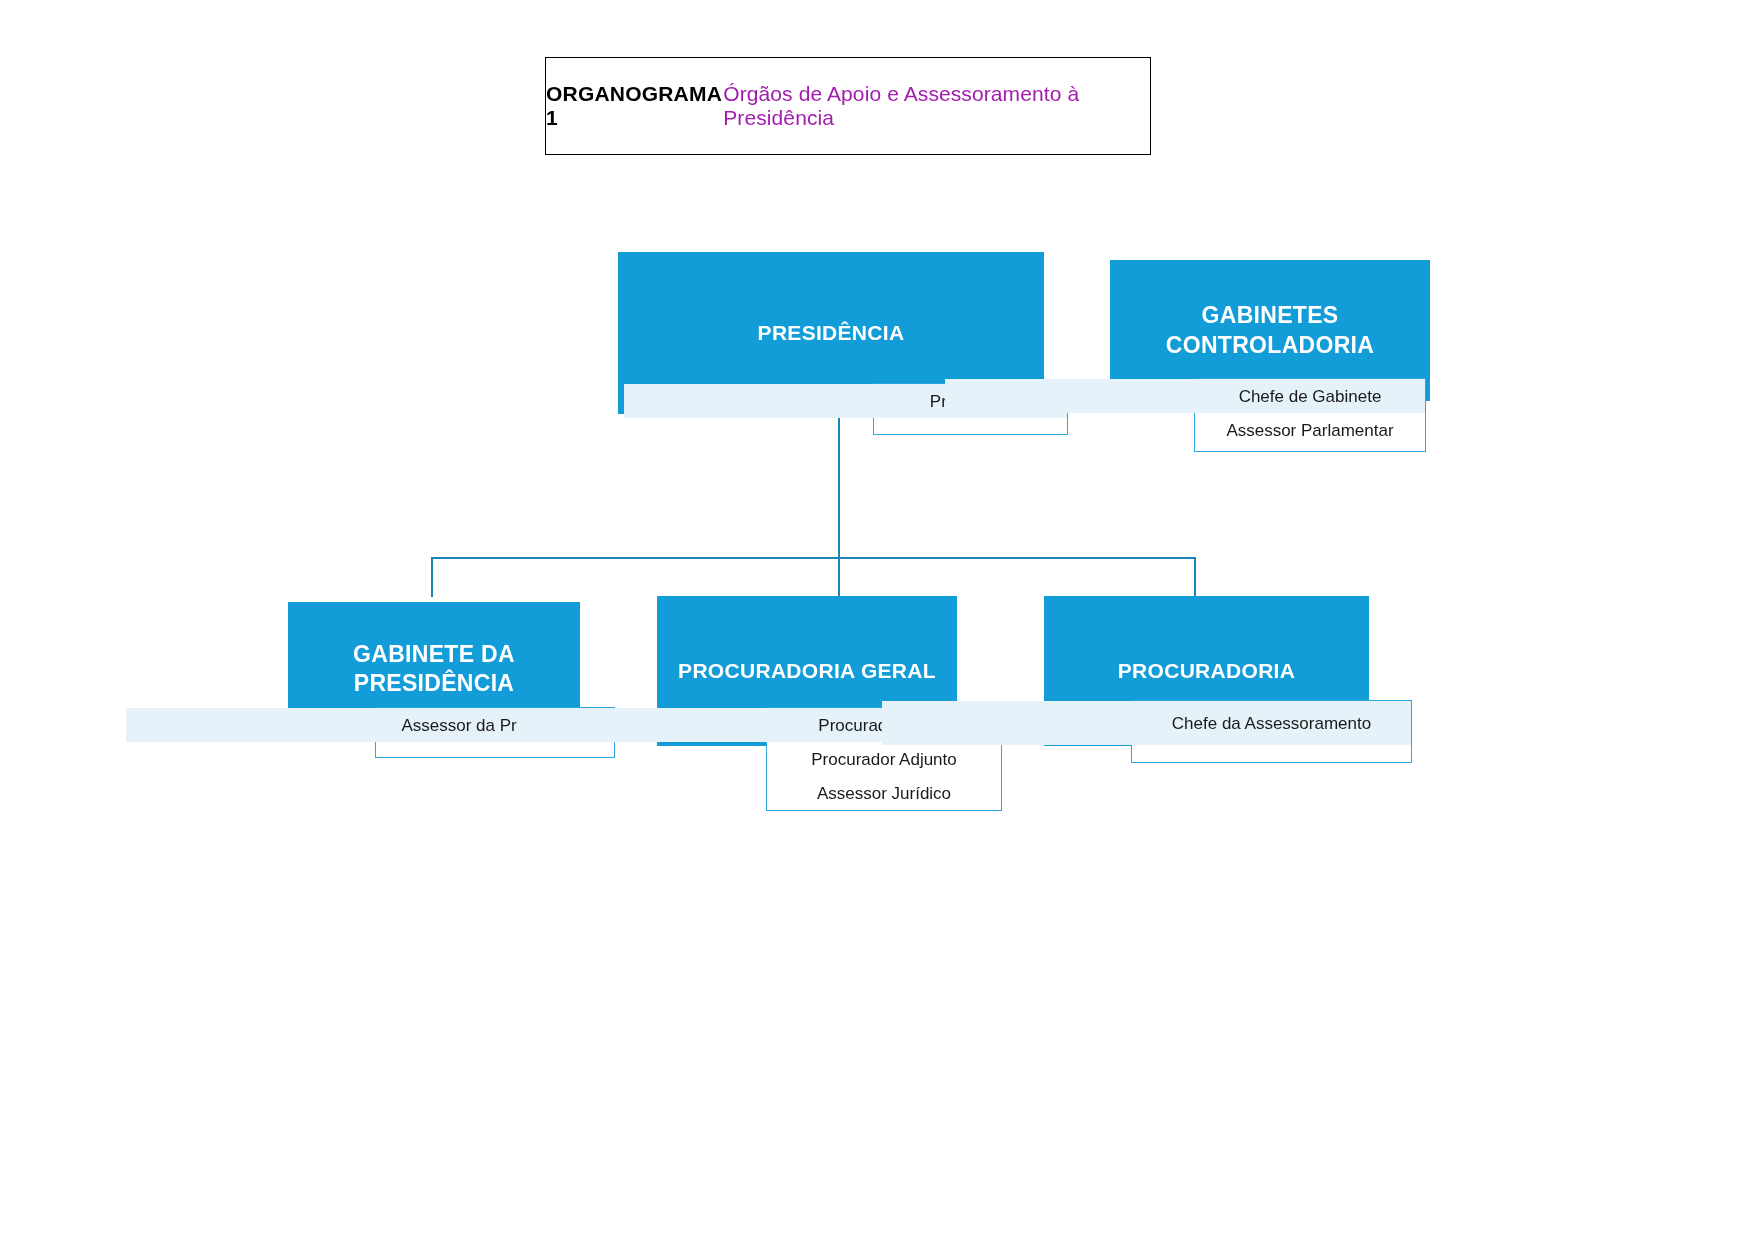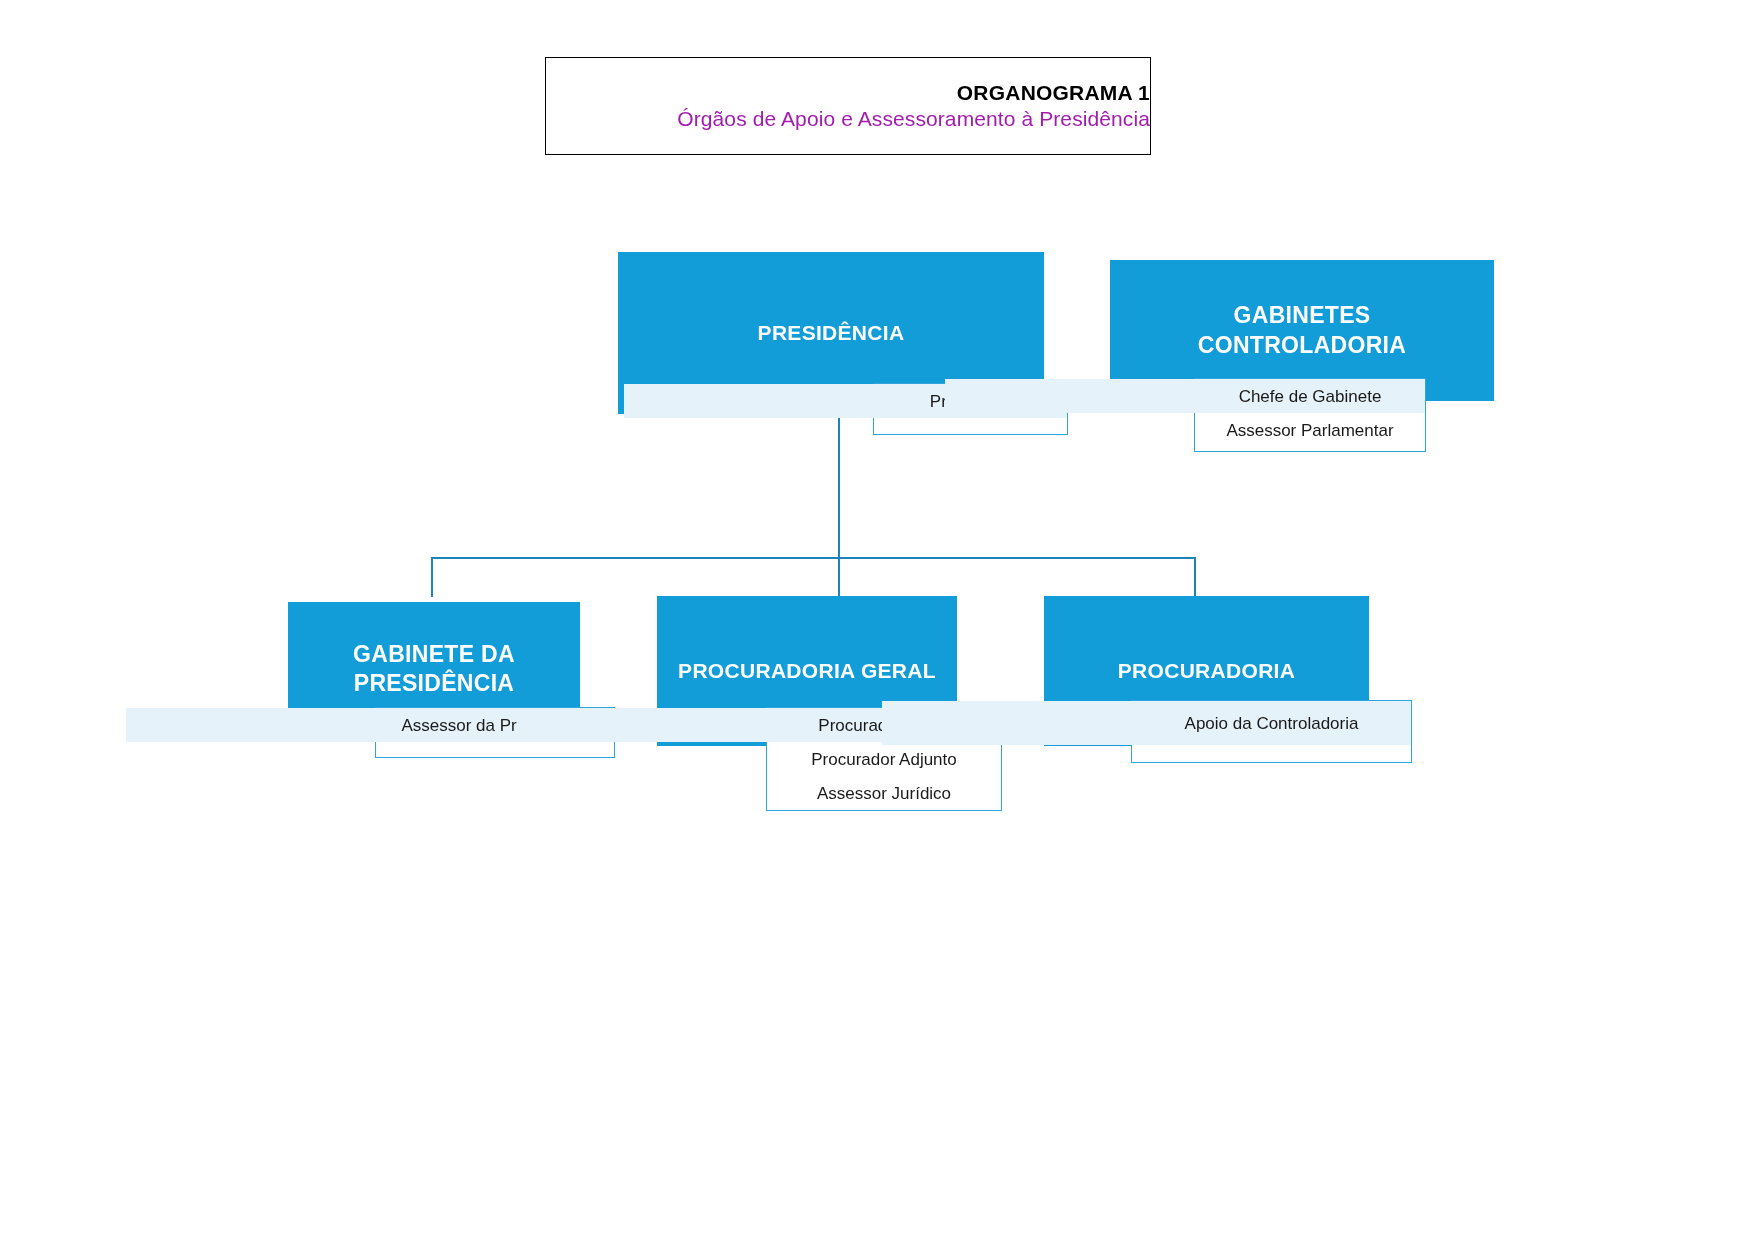--- a/index.html
+++ b/index.html
@@ -23,22 +23,22 @@
   .title-card {
     position: absolute;
     left: 545px;
     top: 57px;
     width: 606px;
     height: 98px;
     border: 1.6px solid #000000;
     background: #ffffff;
     box-sizing: border-box;
     display: flex;
-    flex-direction: column;
-    align-items: flex-end;
+    flex-direction: row;
+    align-items: center;
     justify-content: center;
     gap: 2px;
   }
   .title-main {
     font-size: 21px;
     font-weight: 700;
     color: #000000;
     letter-spacing: .2px;
   }
   .title-sub {
@@ -133,21 +133,21 @@
 
   <div class="unit" style="left:618px; top:252px; width:426px; height:162px;">
     <div class="unit-label">PRESIDÊNCIA</div>
   </div>
   <div class="roles" style="left:873px; top:383px; width:195px; height:52px;">
     <div class="role banded">
       <span>Presidente</span>
     </div>
   </div>
 
-  <div class="unit" style="left:1110px; top:260px; width:384px; height:141px;">
+  <div class="unit" style="left:1110px; top:260px; width:320px; height:141px;">
     <div class="unit-label two-line">
       <div>GABINETES</div>
       <div>CONTROLADORIA</div>
     </div>
   </div>
   <div class="roles" style="left:1194px; top:378px; width:232px; height:74px;">
     <div class="role banded">
       <span>Chefe de Gabinete</span>
     </div>
     <div class="role">
@@ -180,17 +180,17 @@
     <div class="role">
       <span>Assessor Jurídico</span>
     </div>
   </div>
 
   <div class="unit" style="left:1044px; top:596px; width:325px; height:150px;">
     <div class="unit-label">PROCURADORIA</div>
   </div>
   <div class="roles" style="left:1131px; top:700px; width:281px; height:63px;">
     <div class="role banded" style="height:44px;">
-      <span>Apoio da Controladoria</span>
+      <span>Chefe da Assessoramento</span>
     </div>
   </div>
 
 </div>
 
 </body></html>

